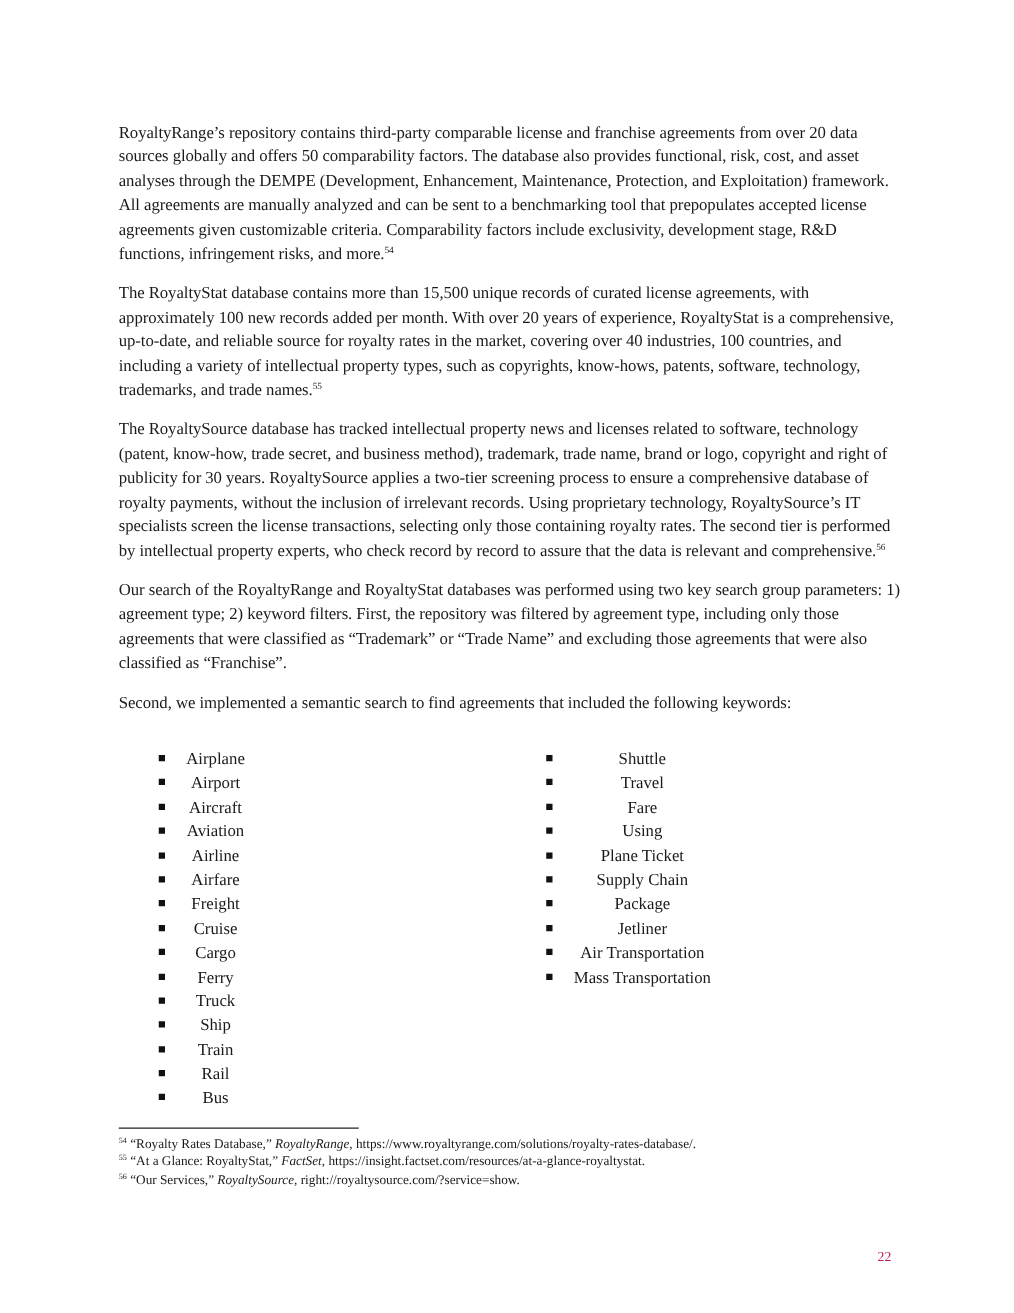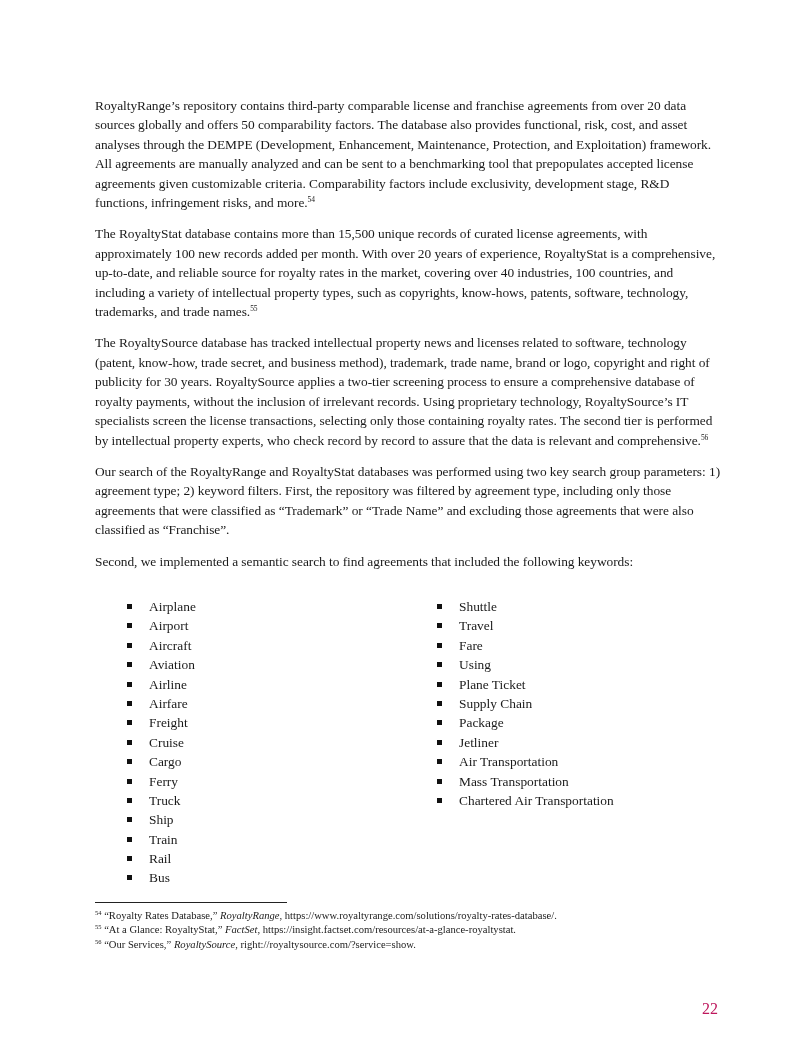--- a/index.html
+++ b/index.html
@@ -5,28 +5,28 @@
   html, body { margin: 0; padding: 0; background: #ffffff; }
   body { width: 811px; height: 1050px; position: relative; overflow: hidden;
          font-family: "Liberation Serif", "DejaVu Serif", serif; color: #1a1a1a; }
   .page { position: absolute; left: 95px; top: 96px; width: 630px; }
   .para { font-size: 13.4px; line-height: 19.4px; margin: 0 0 12px 0; letter-spacing: -0.05px; }
   sup { font-size: 7.5px; line-height: 0; vertical-align: 5px; }
   .kw-wrap { position: absolute; left: 0; top: 501px; width: 630px; }
   .kw-col { position: absolute; top: 0; list-style: none; margin: 0; padding: 0; }
   .kw-col.left { left: 32px; }
   .kw-col.right { left: 342px; }
-  .kw-item { font-size: 13.4px; line-height: 19.4px; height: 19.4px; position: relative; padding-left: 22px; white-space: nowrap; }
+  .kw-item { font-size: 13.4px; line-height: 19.4px; height: 19.4px; position: relative; padding-left: 22px; white-space: nowrap; text-align: center; }
   .bullet { position: absolute; left: 0; top: 7px; width: 5px; height: 5px; background: #111; }
   .fn-rule { position: absolute; left: 95px; top: 902px; width: 192px; border-top: 1px solid #222; }
   .footnotes { position: absolute; left: 95px; top: 909px; width: 640px; }
   .fn { font-size: 10.6px; line-height: 14.4px; white-space: nowrap; }
   .fn sup { font-size: 6.5px; vertical-align: 4px; }
   .fn i { font-style: italic; }
-  .page-number { position: absolute; left: 702px; top: 1000px; font-size: 16px; color: #be185d; }
+  .page-number { position: absolute; left: 702px; top: 1000px; font-size: 11px; color: #be185d; }
 </style>
 </head>
 <body>
 
 <div class="page">
   <p class="para"><span>RoyaltyRange’s repository contains third-party comparable license and franchise agreements from over 20 data sources globally and offers 50 comparability factors.  The database also provides functional, risk, cost, and asset analyses through the DEMPE (Development, Enhancement, Maintenance, Protection, and Exploitation) framework.  All agreements are manually analyzed and can be sent to a benchmarking tool that prepopulates accepted license agreements given customizable criteria.  Comparability factors include exclusivity, development stage, R&amp;D functions, infringement risks, and more.</span><sup>54</sup></p>
   <p class="para"><span>The RoyaltyStat database contains more than 15,500 unique records of curated license agreements, with approximately 100 new records added per month.  With over 20 years of experience, RoyaltyStat is a comprehensive, up-to-date, and reliable source for royalty rates in the market, covering over 40 industries, 100 countries, and including a variety of intellectual property types, such as copyrights, know-hows, patents, software, technology, trademarks, and trade names.</span><sup>55</sup></p>
   <p class="para"><span>The RoyaltySource database has tracked intellectual property news and licenses related to software, technology (patent, know-how, trade secret, and business method), trademark, trade name, brand or logo, copyright and right of publicity for 30 years.  RoyaltySource applies a two-tier screening process to ensure a comprehensive database of royalty payments, without the inclusion of irrelevant records.  Using proprietary technology, RoyaltySource’s IT specialists screen the license transactions, selecting only those containing royalty rates.  The second tier is performed by intellectual property experts, who check record by record to assure that the data is relevant and comprehensive.</span><sup>56</sup></p>
   <p class="para"><span>Our search of the RoyaltyRange and RoyaltyStat databases was performed using two key search group parameters: 1) agreement type; 2) keyword filters.  First, the repository was filtered by agreement type, including only those agreements that were classified as “Trademark” or “Trade Name” and excluding those agreements that were also classified as “Franchise”.</span></p>
   <p class="para"><span>Second, we implemented a semantic search to find agreements that included the following keywords:</span></p>
@@ -53,21 +53,20 @@
         <li class="kw-item"><span class="bullet"></span><span>Shuttle</span></li>
         <li class="kw-item"><span class="bullet"></span><span>Travel</span></li>
         <li class="kw-item"><span class="bullet"></span><span>Fare</span></li>
         <li class="kw-item"><span class="bullet"></span><span>Using</span></li>
         <li class="kw-item"><span class="bullet"></span><span>Plane Ticket</span></li>
         <li class="kw-item"><span class="bullet"></span><span>Supply Chain</span></li>
         <li class="kw-item"><span class="bullet"></span><span>Package</span></li>
         <li class="kw-item"><span class="bullet"></span><span>Jetliner</span></li>
         <li class="kw-item"><span class="bullet"></span><span>Air Transportation</span></li>
         <li class="kw-item"><span class="bullet"></span><span>Mass Transportation</span></li>
-        <li class="kw-item"><span class="bullet"></span><span>Chartered Air Transportation</span></li>
       </ul>
   </div>
 </div>
 
 <div class="fn-rule"></div>
 
 <div class="footnotes">
   <div class="fn"><sup>54</sup> <span>“Royalty Rates Database,” </span><i>RoyaltyRange</i><span>, https://www.royaltyrange.com/solutions/royalty-rates-database/.</span></div>
   <div class="fn"><sup>55</sup> <span>“At a Glance: RoyaltyStat,” </span><i>FactSet</i><span>, https://insight.factset.com/resources/at-a-glance-royaltystat.</span></div>
   <div class="fn"><sup>56</sup> <span>“Our Services,” </span><i>RoyaltySource</i><span>, right://royaltysource.com/?service=show.</span></div>

